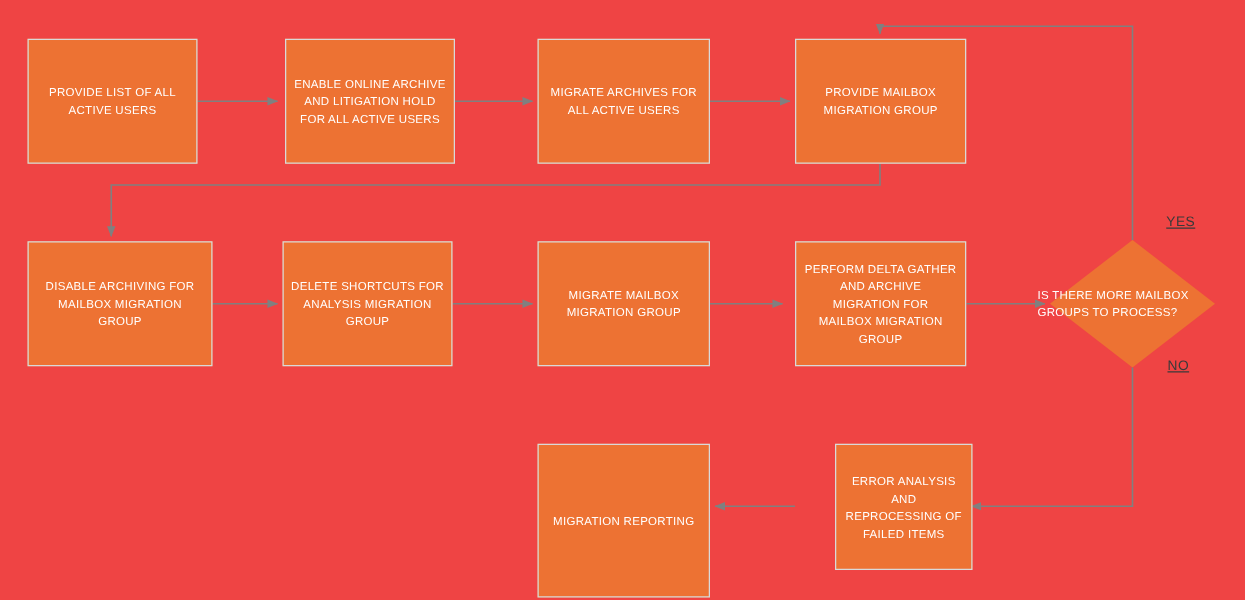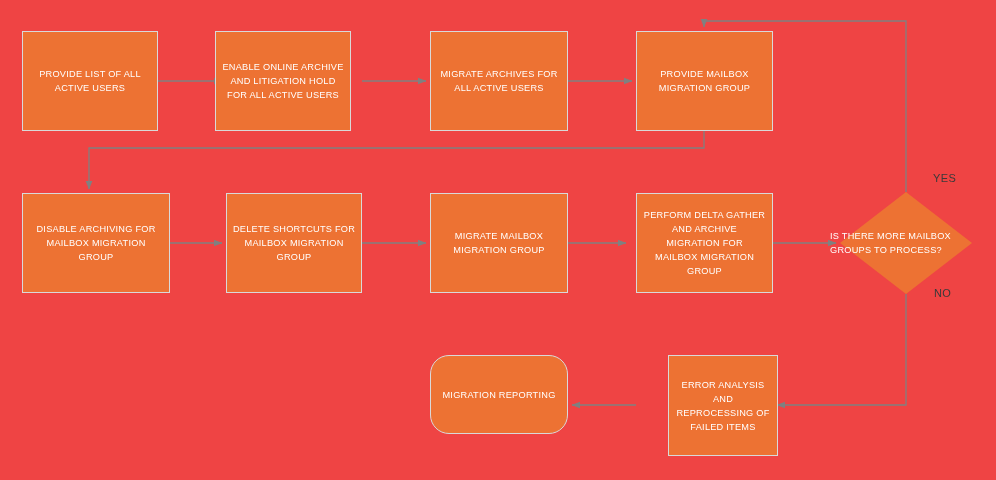--- a/index.html
+++ b/index.html
@@ -77,20 +77,21 @@
     line-height: 14px;
     letter-spacing: 0.25px;
     white-space: pre-line;
   }
   .branch-label {
     position: absolute;
     color: #3a3a3a;
     font-size: 11px;
     letter-spacing: 0.4px;
     font-weight: 400;
+    text-decoration: underline;
   }
 </style>
 </head>
 <body>
 
 <div id="flow-canvas">
 
   <svg id="connector-layer" viewBox="0 0 996 480" width="996" height="480">
     <defs>
       <marker id="arrowhead" markerWidth="7" markerHeight="7" refX="6.2" refY="3" orient="auto" markerUnits="strokeWidth">
@@ -110,21 +111,21 @@
       <path d="M906,294 L906,405 L777,405"></path>
       <path d="M636,405 L572,405"></path>
     </g>
   </svg>
 
   <div class="node process" style="left:22px; top:31px; width:136px; height:100px;">
     <span class="node-label">PROVIDE LIST OF ALL
 ACTIVE USERS</span>
   </div>
 
-  <div class="node process" style="left:215px; top:31px; width:136px; height:100px;">
+  <div class="node process" style="left:228px; top:31px; width:136px; height:100px;">
     <span class="node-label">ENABLE ONLINE ARCHIVE
 AND LITIGATION HOLD
 FOR ALL ACTIVE USERS</span>
   </div>
 
   <div class="node process" style="left:430px; top:31px; width:138px; height:100px;">
     <span class="node-label">MIGRATE ARCHIVES FOR
 ALL ACTIVE USERS</span>
   </div>
 
@@ -134,21 +135,21 @@
   </div>
 
   <div class="node process" style="left:22px; top:193px; width:148px; height:100px;">
     <span class="node-label">DISABLE ARCHIVING FOR
 MAILBOX MIGRATION
 GROUP</span>
   </div>
 
   <div class="node process" style="left:226px; top:193px; width:136px; height:100px;">
     <span class="node-label">DELETE SHORTCUTS FOR
-MAILBOX MIGRATION
+ANALYSIS MIGRATION
 GROUP</span>
   </div>
 
   <div class="node process" style="left:430px; top:193px; width:138px; height:100px;">
     <span class="node-label">MIGRATE MAILBOX
 MIGRATION GROUP</span>
   </div>
 
   <div class="node process" style="left:636px; top:193px; width:137px; height:100px;justify-content:flex-end;">
     <span class="node-label">PERFORM DELTA GATHER
@@ -163,21 +164,21 @@
     <span class="decision-text">IS THERE MORE MAILBOX
 GROUPS TO PROCESS?</span>
   </div>
 
   <div class="node process" style="left:636px; top:355px; width:110px; height:101px;margin-left:32px;">
     <span class="node-label">ERROR ANALYSIS AND
 REPROCESSING OF
 FAILED ITEMS</span>
   </div>
 
-  <div class="node process" style="left:430px; top:355px; width:138px; height:79px;border-radius:19px;">
+  <div class="node process" style="left:430px; top:355px; width:138px; height:123px;">
     <span class="node-label">MIGRATION REPORTING</span>
   </div>
 
   <div class="branch-label" style="left:933px; top:172px;">YES</div>
 
   <div class="branch-label" style="left:934px; top:287px;">NO</div>
 
 </div>
 
 </body></html>

